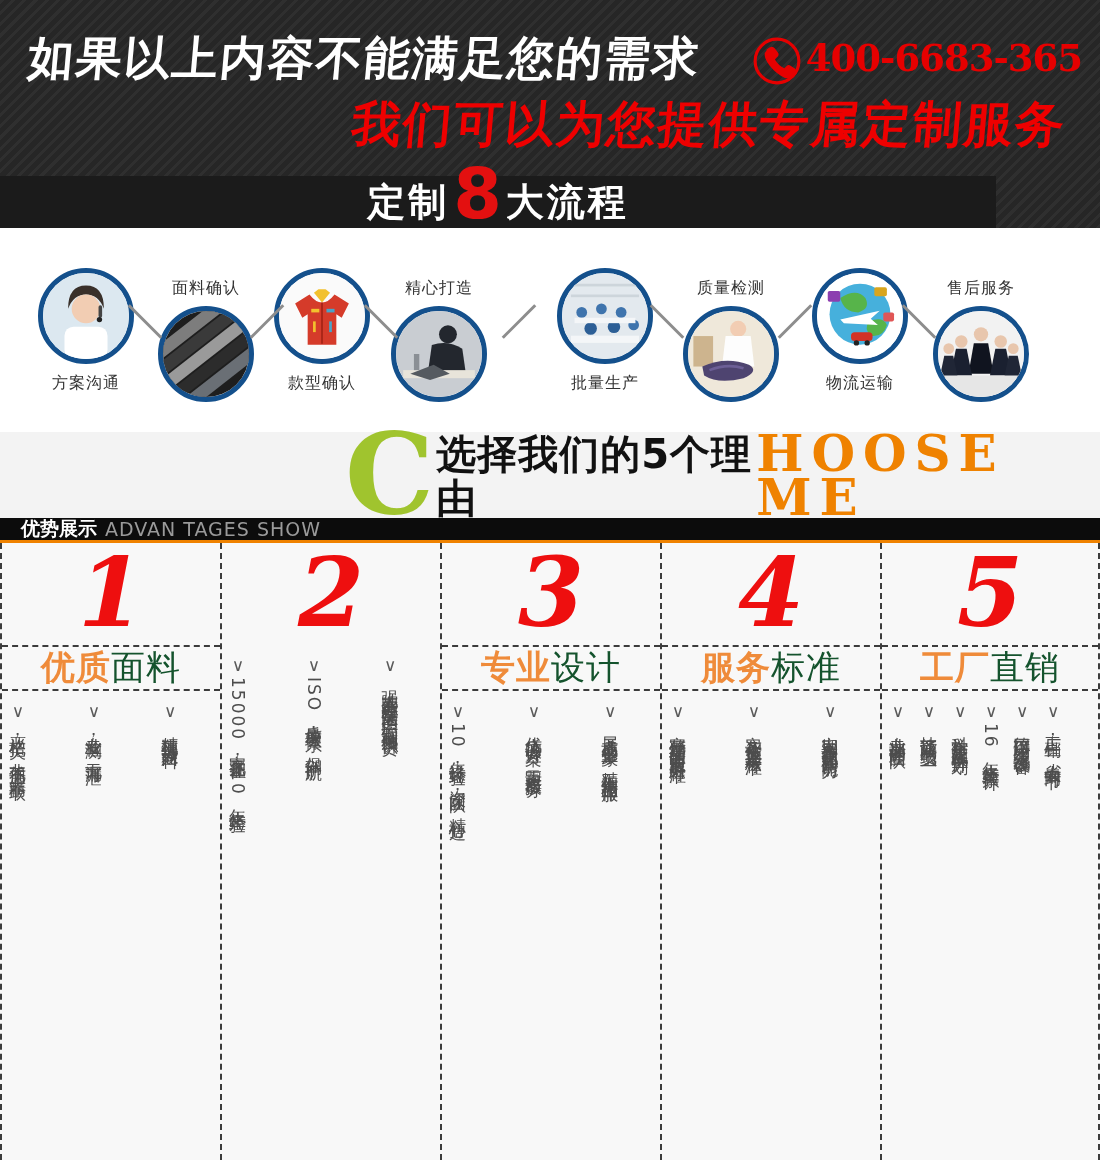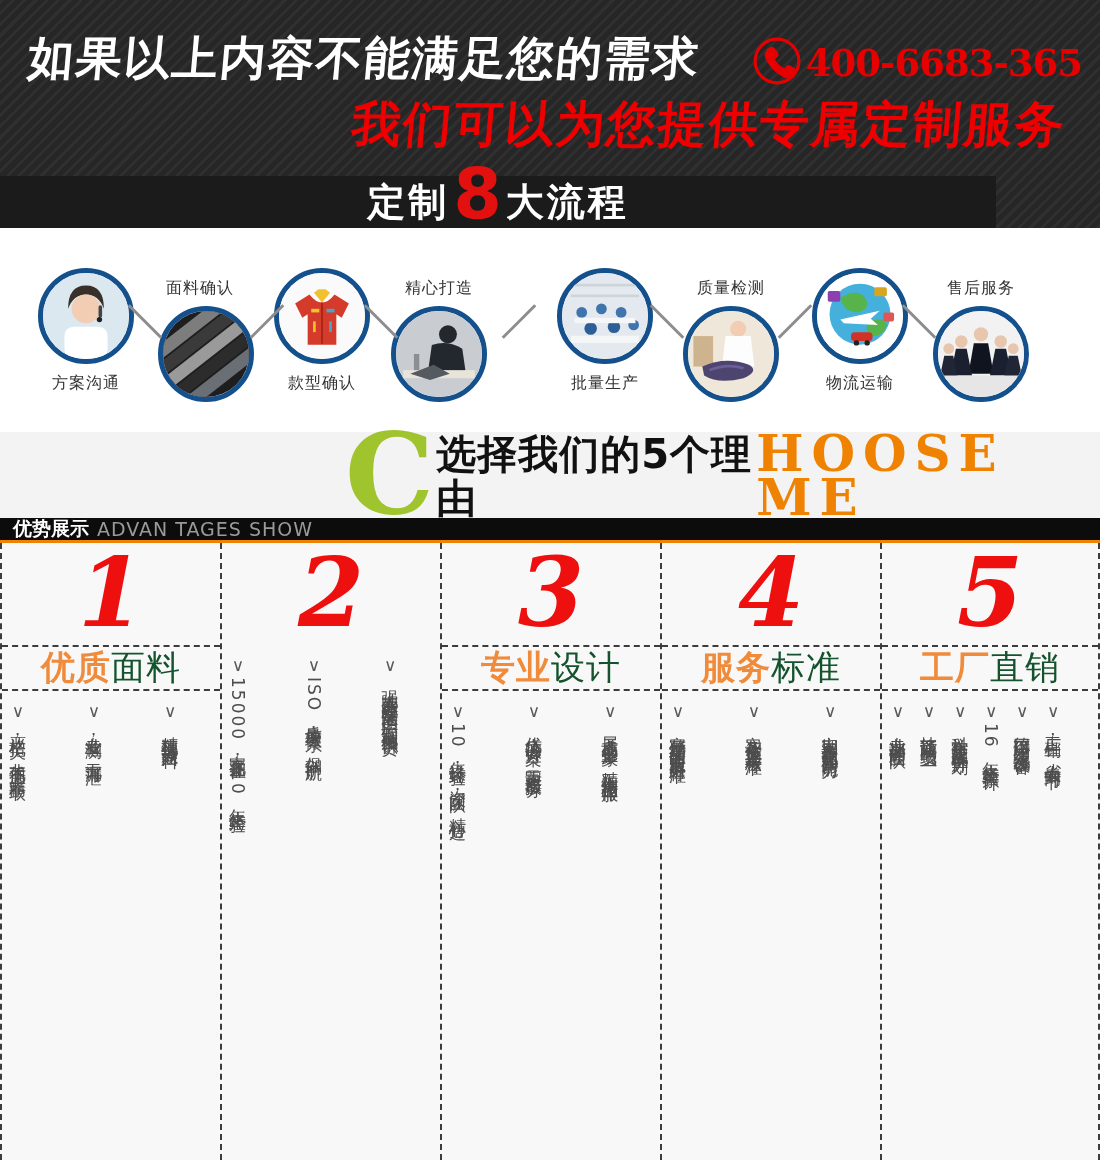--- a/index.html
+++ b/index.html
@@ -5,61 +5,61 @@
   * { margin:0; padding:0; box-sizing:border-box; }
   body { width:1100px; font-family:"DejaVu Sans", sans-serif; background:#fff; }
   .page { width:1100px; height:1176px; overflow:hidden; }
 
   
   .header { position:relative; width:1100px; height:228px;
     background:repeating-linear-gradient(135deg,#2f2f2f 0 3px,#262626 3px 8px); }
   .hl1 { position:absolute; left:28px; top:28px; width:780px;
     font-size:46px; font-weight:bold; color:#fff; transform:skewX(-5deg);
     letter-spacing:2px; white-space:nowrap; }
-  .phone { position:absolute; right:18px; top:36px; display:flex; align-items:center; gap:4px; }
+  .phone { position:absolute; right:18px; top:36px; display:flex; gap:4px; }
   .phone-num { font-family:"DejaVu Serif", serif; font-weight:bold; font-size:37px;
     color:#e60000; letter-spacing:-1px; }
   .hl2 { position:absolute; right:34px; top:92px; font-size:49px; font-weight:bold;
     color:#ee0000; transform:skewX(-5deg); letter-spacing:2px; white-space:nowrap; }
   .band { position:absolute; left:0; bottom:0; width:996px; height:52px; background:#1b1b1b;
     display:flex; align-items:center; justify-content:center;text-align:right; }
   .band-txt { color:#fff; font-size:38px; font-weight:bold; letter-spacing:3px; }
   .band-num { color:#e31010; font-size:70px; font-weight:bold; line-height:40px;
     margin:0 4px; position:relative; top:-8px; }
 
   
   .process { position:relative; width:1100px; height:204px; background:#fff; }
   .circ { position:absolute; width:96px; height:96px; border-radius:50%;
     border:5px solid #14508c; overflow:hidden; background:#fff; }
   .circ svg { display:block; width:86px; height:86px; }
   .step-label { position:absolute; width:120px; text-align:center; font-size:16px;
     color:#333; letter-spacing:1px; }
   .c1{left:38px;top:40px}.c2{left:158px;top:78px}.c3{left:274px;top:40px}.c4{left:391px;top:78px}
   .c5{left:557px;top:40px}.c6{left:683px;top:78px}.c7{left:812px;top:40px}.c8{left:933px;top:78px}
-  .l1{left:26px;top:145px}.l2{left:140px;top:50px}.l3{left:262px;top:145px}.l4{left:379px;top:50px}
+  .l1{left:26px;top:145px}.l2{left:146px;top:50px}.l3{left:262px;top:145px}.l4{left:379px;top:50px}
   .l5{left:545px;top:145px}.l6{left:671px;top:50px}.l7{left:800px;top:145px}.l8{left:921px;top:50px}
   .slash { position:absolute; width:46px; height:3px; background:#8d8d8d; }
   .down { transform:rotate(45deg); }
   .up { transform:rotate(-45deg); }
   .sl1{left:122px;top:92px}.sl2{left:244px;top:92px}.sl3{left:358px;top:92px}
   .sl4{left:496px;top:92px}.sl5{left:644px;top:92px}.sl6{left:772px;top:92px}.sl7{left:896px;top:92px}
 
   
   .choose { width:1100px; height:86px; background:#f3f3f3; position:relative; overflow:visible; }
   .choose-inner { position:absolute; left:345px; top:0; display:flex; align-items:flex-start; }
   .bigC { font-family:"DejaVu Serif", serif; font-size:112px; line-height:84px;
     color:#a0c42e; font-weight:bold; margin-right:2px; }
   .choose-right { display:flex; flex-direction:row; }
   .choose-cn { font-size:40px; font-weight:bold; color:#111; letter-spacing:1px; line-height:44px; }
   .choose-en { font-family:"DejaVu Serif", serif; font-size:50px; font-weight:bold;
     color:#ef8200; letter-spacing:8px; line-height:44px; }
 
   
   .advbar { width:1100px; height:25px; background:#0c0c0c; border-bottom:3px solid #ef8200;
-    display:flex; align-items:center; padding-left:13px; gap:8px; }
+    display:flex; align-items:center; padding-left:21px; gap:8px; }
   .advbar .cn { color:#fff; font-size:19px; font-weight:bold; }
   .advbar .en { color:#9a9a9a; font-size:19px; letter-spacing:1px; }
 
   
   .reasons { width:1100px; height:617px; background:#f8f8f8; display:flex; }
   .reason { width:220px; border-left:2px dashed #3c3c3c; }
   .reason:last-child { border-right:2px dashed #3c3c3c; }
   .num-row { height:102px; text-align:center; }
   .num { font-family:"DejaVu Serif", serif; font-style:italic; font-weight:bold;
     font-size:95px; line-height:100px; color:#ee0f0f; }

